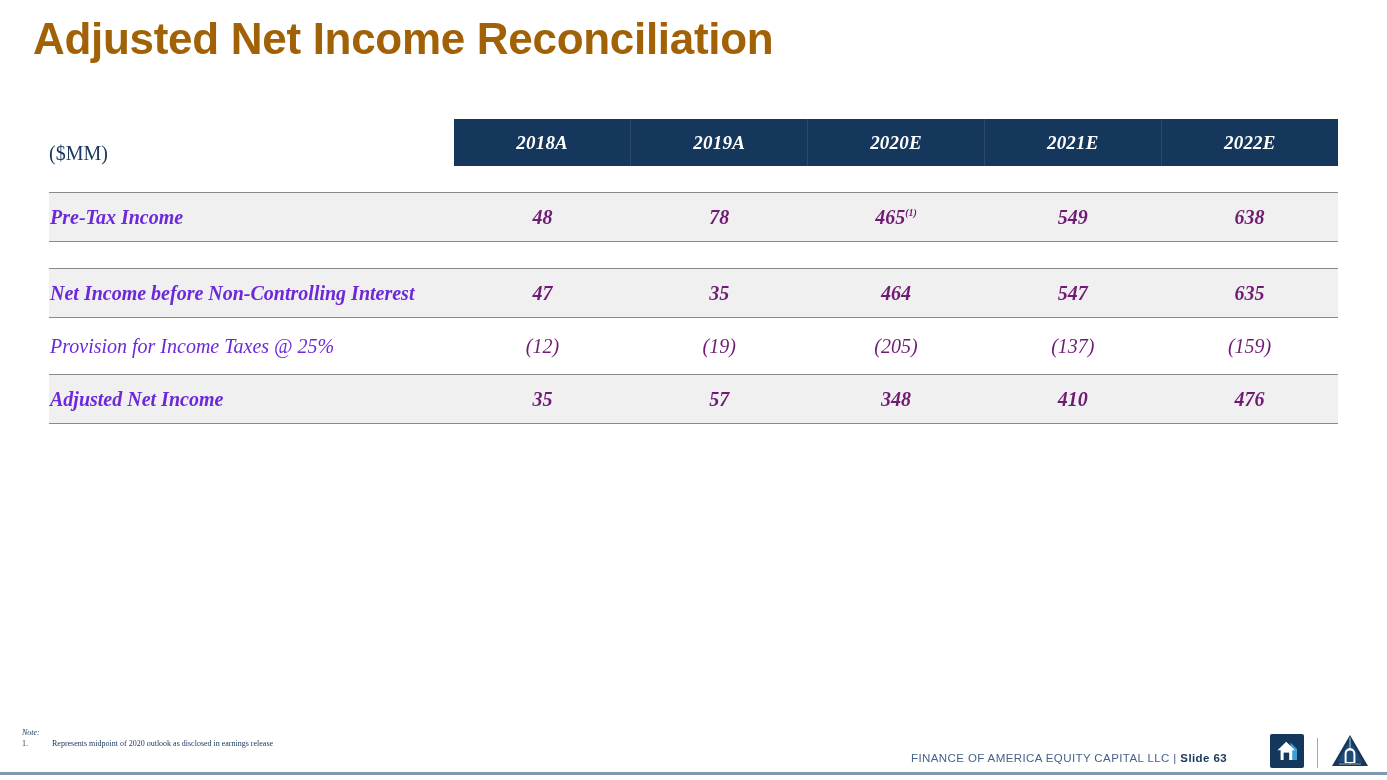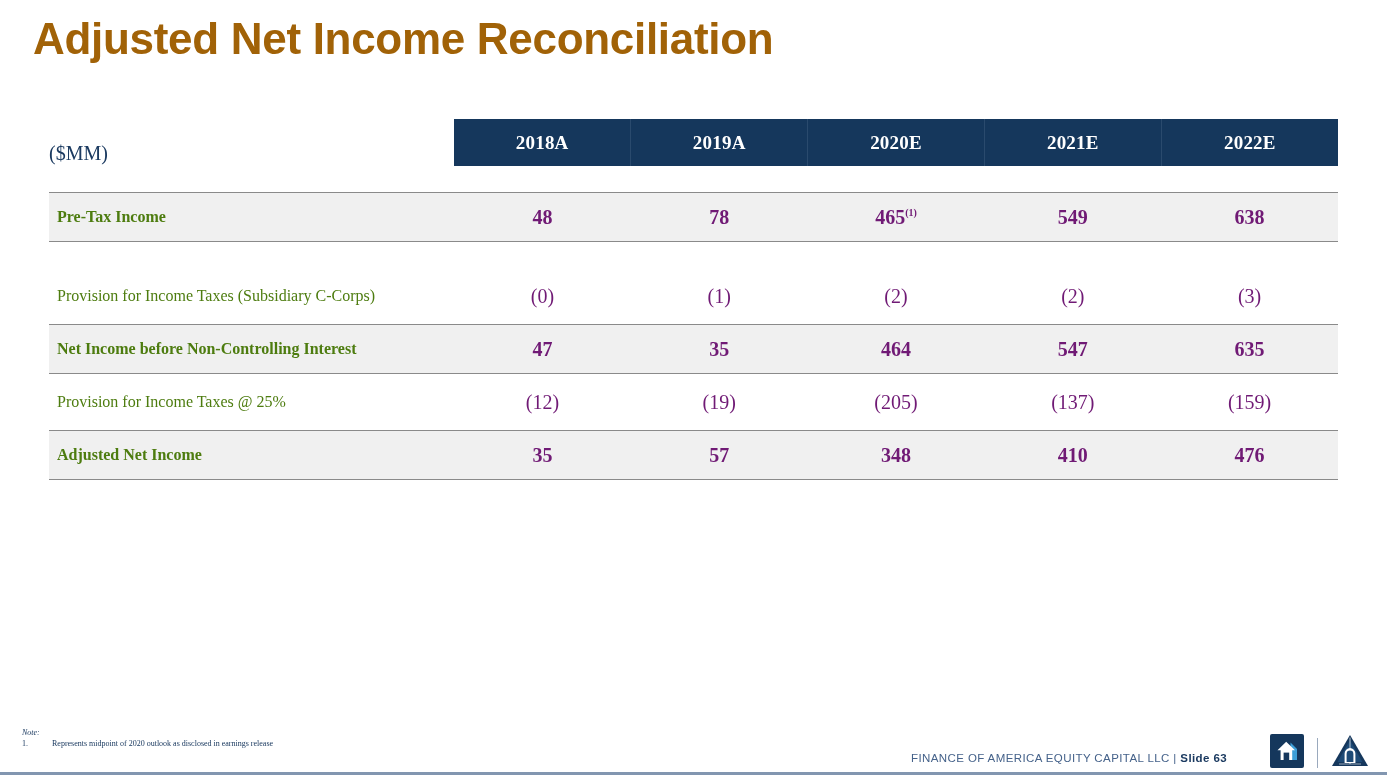--- a/index.html
+++ b/index.html
@@ -32,20 +32,21 @@
   .table-wrap {
     position: absolute;
     left: 49px;
     top: 119px;
     width: 1289px;
   }
   table.fin {
     border-collapse: collapse;
     width: 1289px;
     table-layout: fixed;
+    font-style: italic;
   }
   table.fin col.c-label { width: 405px; }
   table.fin col.c-val   { width: 176.8px; }
 
   
   tr.head-row { height: 47px; }
   tr.head-row td.hdr-blank {
     background: #ffffff;
   }
   tr.head-row td.hdr-cell {
@@ -63,23 +64,23 @@
   .unit-label {
     position: absolute;
     left: 0px;
     top: 23px;
     font-size: 20px;
     color: #1b3a60;
   }
 
   
   td.lbl {
-    font-size: 16px;
-    color: #4d7c0f;
-    padding-left: 8px;
+    font-size: 20px;
+    color: #6d28d9;
+    padding-left: 1px;
     white-space: nowrap;
   }
   td.val {
     font-size: 20px;
     color: #701a75;
     text-align: center;
   }
   tr.bold td.lbl, tr.bold td.val { font-weight: bold; }
 
   
@@ -200,28 +201,20 @@
         <td class="val">78</td>
         <td class="val"><span>465</span><sup class="fn">(1)</sup></td>
         <td class="val">549</td>
         <td class="val">638</td>
       </tr>
 
       <tr class="spacer">
         <td colspan="6"></td>
       </tr>
 
-      <tr class="plain ruled">
-        <td class="lbl">Provision for Income Taxes (Subsidiary C-Corps)</td>
-        <td class="val">(0)</td>
-        <td class="val">(1)</td>
-        <td class="val">(2)</td>
-        <td class="val">(2)</td>
-        <td class="val">(3)</td>
-      </tr>
 
       <tr class="shaded bold">
         <td class="lbl">Net Income before Non-Controlling Interest</td>
         <td class="val">47</td>
         <td class="val">35</td>
         <td class="val">464</td>
         <td class="val">547</td>
         <td class="val">635</td>
       </tr>
 

